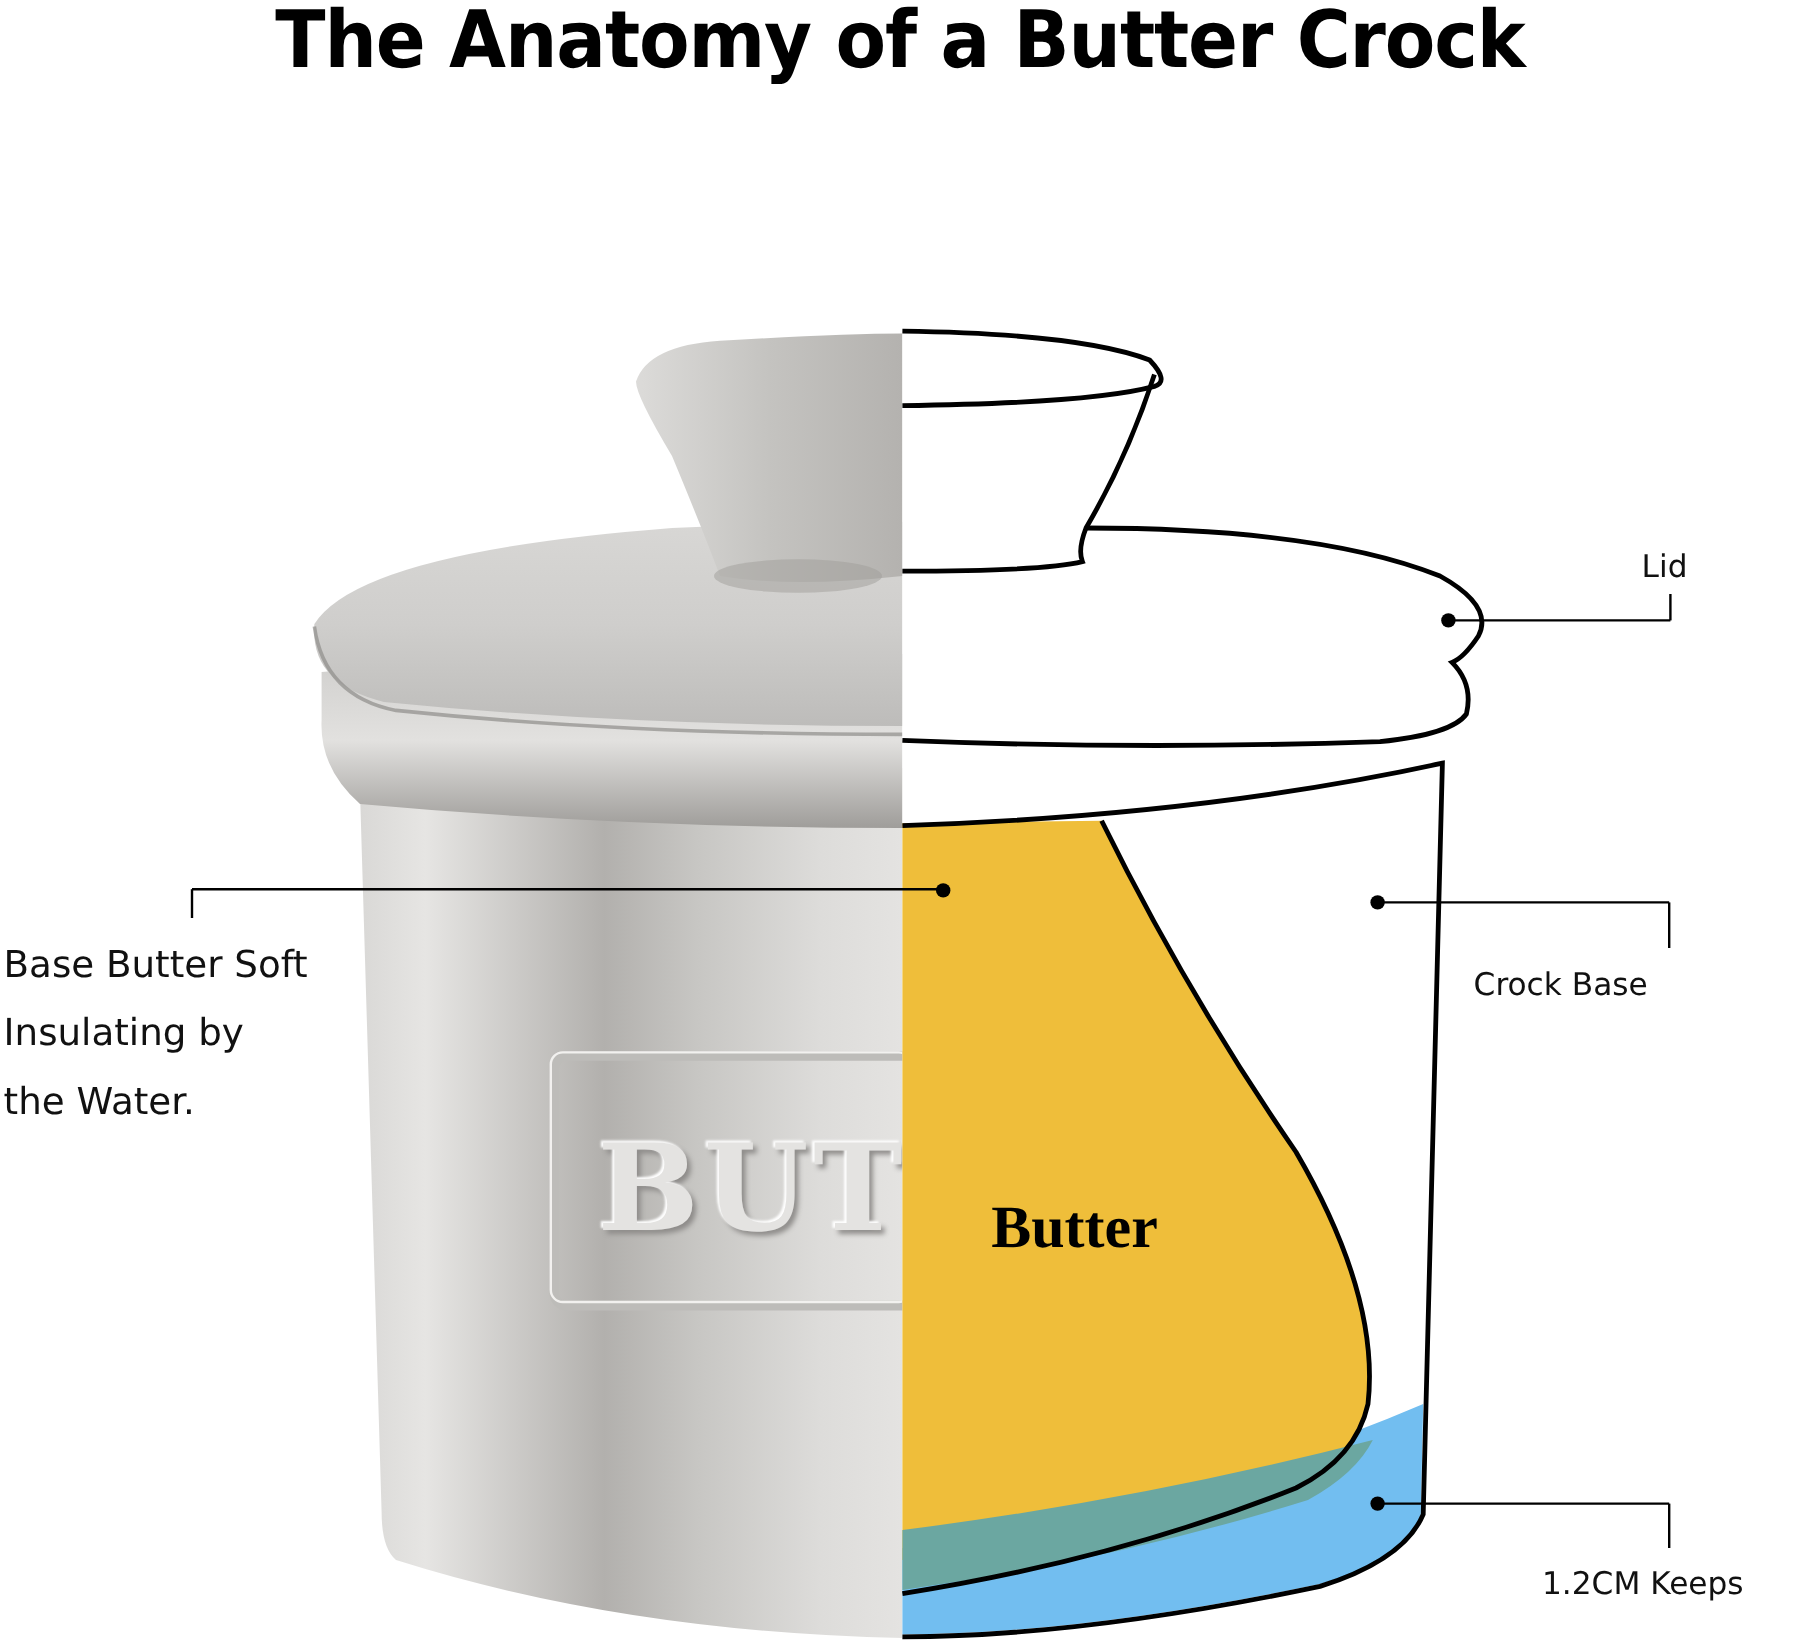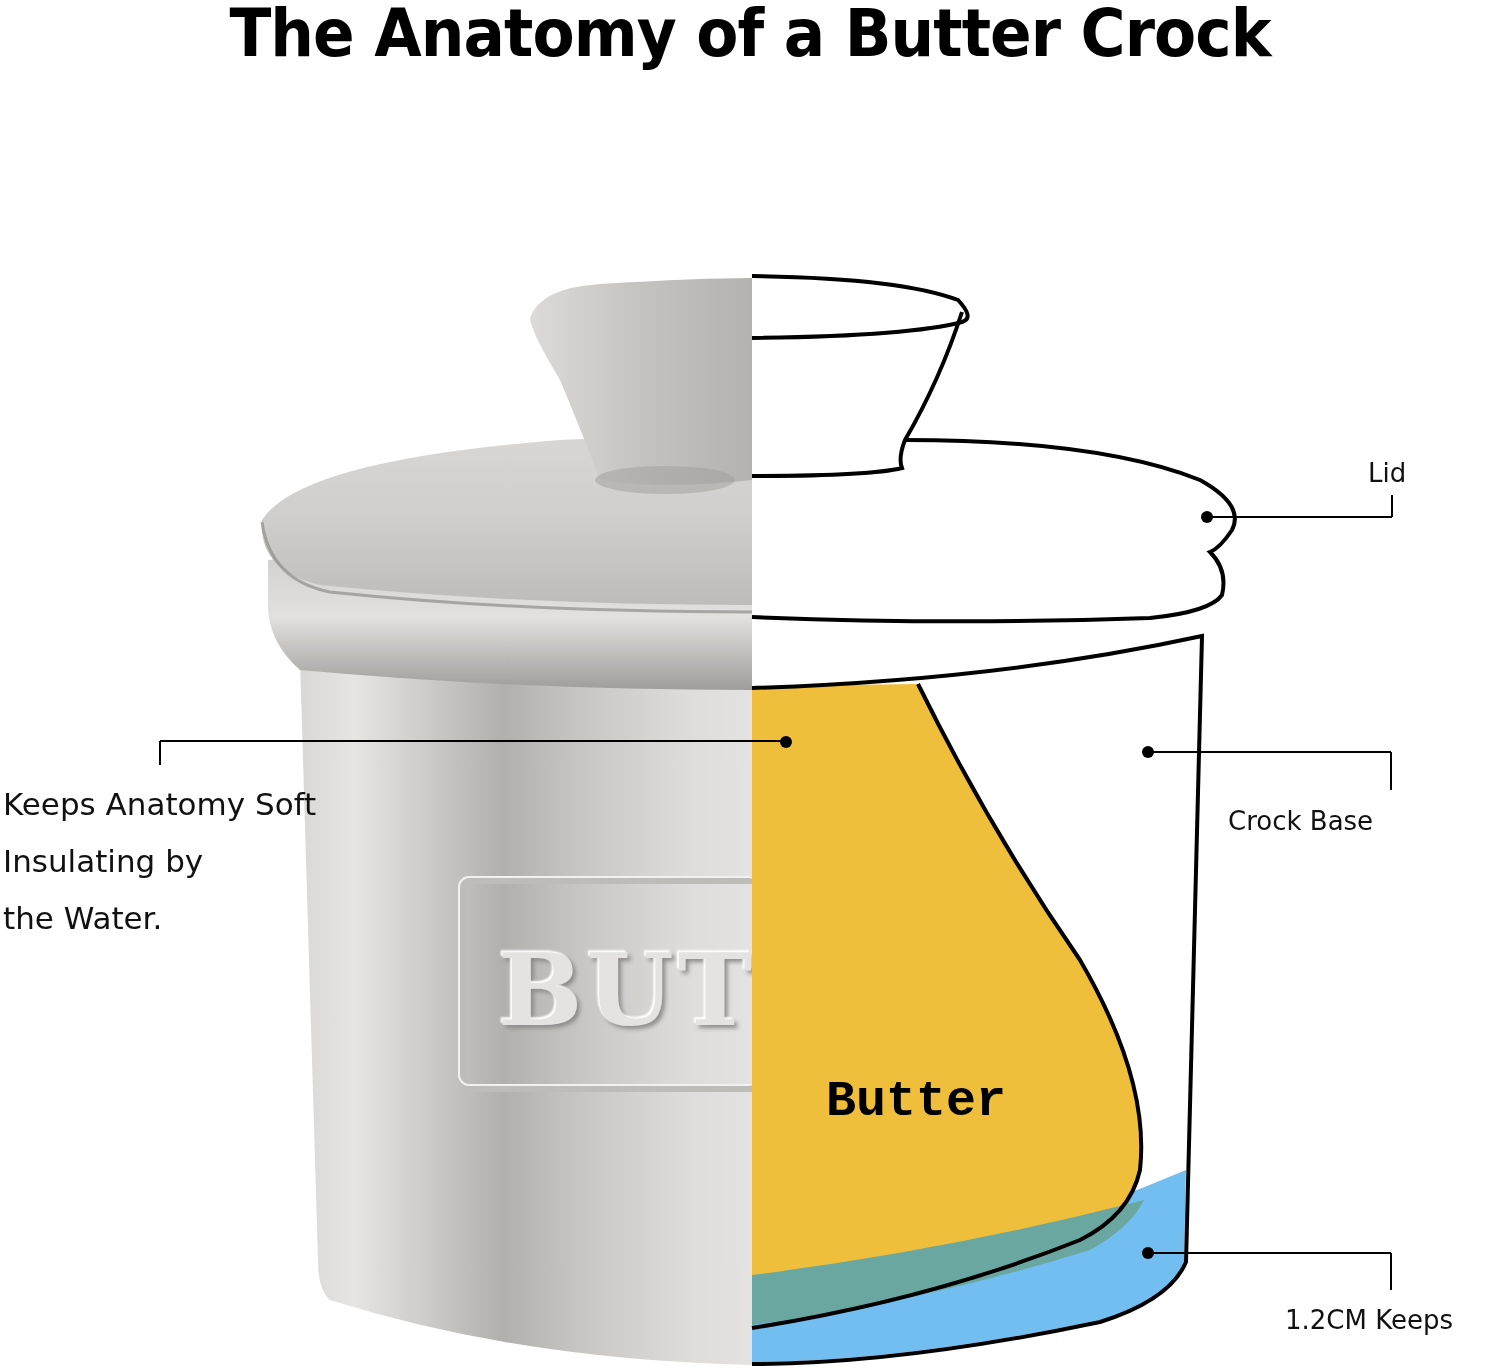--- a/index.html
+++ b/index.html
@@ -51,22 +51,22 @@
       line-height: 57px;
       color: #111111;
     }
     .desc span {
       display: block;
       white-space: nowrap;
     }
     .butter-word {
       position: absolute;
       left: 826px;
-      top: 1072px;
-      font-family: Liberation Mono, monospace;
+      top: 992px;
+      font-family: Liberation Serif, serif;
       font-weight: bold;
       font-size: 50px;
       line-height: 60px;
       color: #000000;
     }
     .emboss {
       position: absolute;
       left: 498px;
       top: 935px;
       font-family: "DejaVu Serif", serif;
@@ -170,16 +170,16 @@
   <circle cx="786" cy="742" r="6" fill="#000"></circle>
 </svg>
 
 <div class="butter-word">Butter</div>
 
 <div class="label" style="left:1368px; top:454px;">Lid</div>
 <div class="label" style="left:1228px; top:802px;">Crock Base</div>
 <div class="label" style="left:1285px; top:1301px;">1.2CM Keeps</div>
 
 <div class="desc">
-  <span>Keeps Anatomy Soft</span>
+  <span>Base Butter Soft</span>
   <span>Insulating by</span>
   <span>the Water.</span>
 </div>
 
 </body></html>

